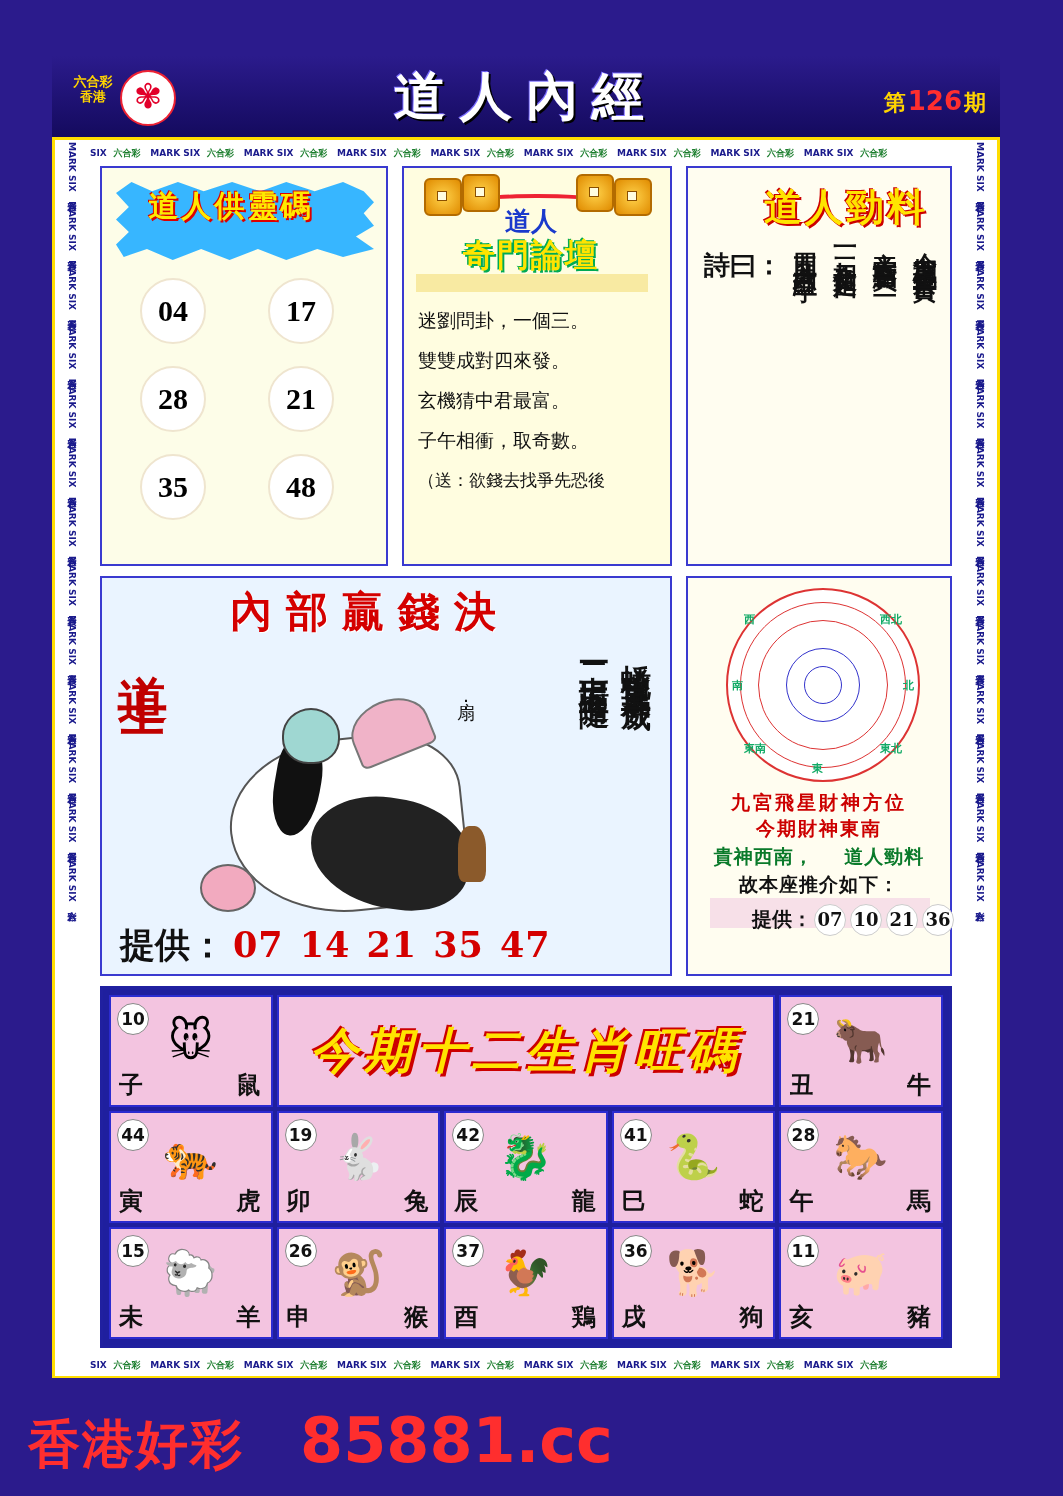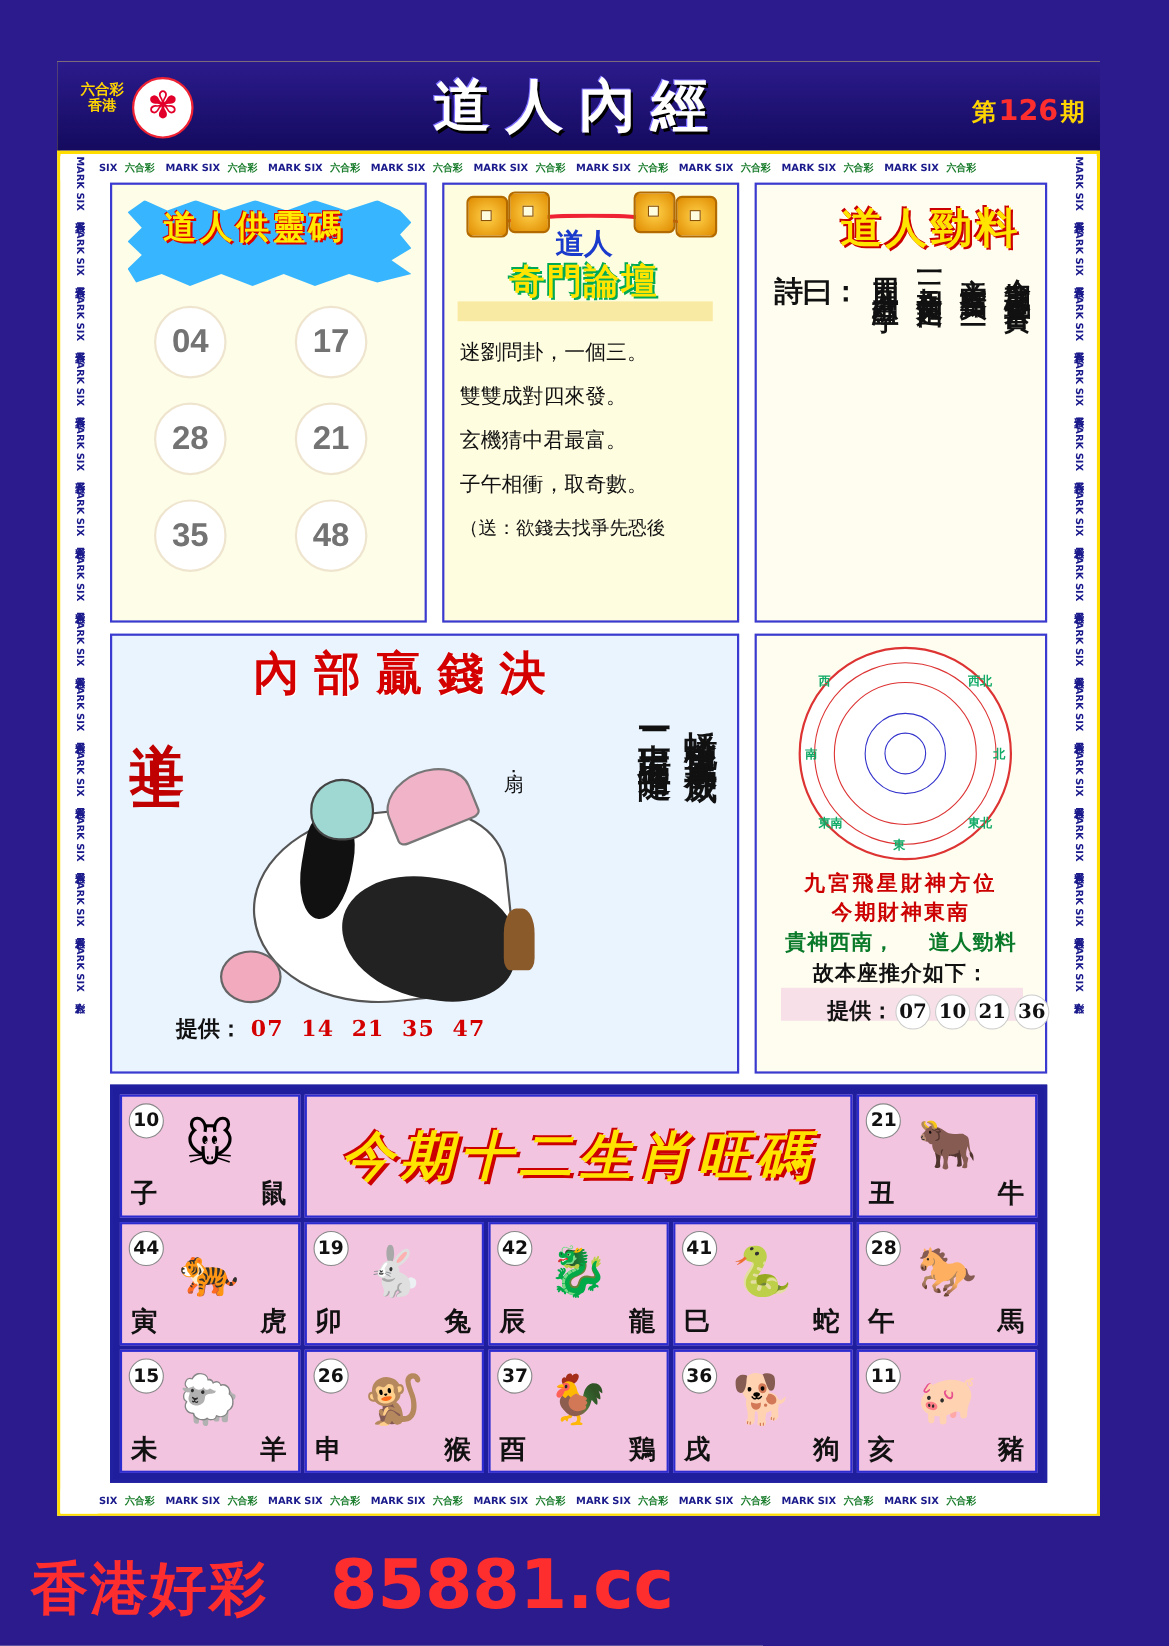--- a/index.html
+++ b/index.html
@@ -103,23 +103,23 @@
     text-shadow:2px 2px 0 #d00,-1px -1px 0 #d00;
     letter-spacing:3px;
     font-family:"DejaVu Serif","Liberation Serif",serif;
   }
   .nums{
     position:absolute;left:20px;top:110px;width:250px;height:270px;
   }
   .num-ball{
     position:absolute;width:62px;height:62px;border-radius:50%;
     background:#fff;border:2px solid #efe5cf;
-    color:#737373;font-size:30px;font-weight:bold;
+    color:#000000;font-size:30px;font-weight:bold;
     text-align:center;line-height:62px;
-    font-family:Liberation Sans, sans-serif;
+    font-family:Liberation Serif, serif;
   }
   .p-mid{
     left:310px;top:0;width:270px;height:400px;
     background:#fffde0;border:2px solid #3a3ad0;
   }
   .coin-banner{
     position:absolute;left:6px;top:6px;width:254px;height:110px;
     background:#fffde0;
   }
   .coin{
@@ -253,23 +253,22 @@
   .sage-gourd{
     position:absolute;left:10px;top:186px;width:52px;height:44px;
     background:#f2aabf;border:2px solid #666;border-radius:50%;
   }
   .sage-mini{
     position:absolute;left:268px;top:148px;width:28px;height:56px;
     background:#8b5a2b;border-radius:40% 40% 20% 20%;
   }
   .provide{
     position:absolute;left:18px;top:344px;
-    font-size:20px;font-weight:bold;color:#b00;
-    font-family:"DejaVu Serif","Liberation Serif",serif;
-    margin-left:40px;
+    font-size:35px;font-weight:bold;color:#b00;
+    font-family:"DejaVu Serif","Liberation Serif",serif;
   }
   .provide .n{color:#d40000;padding:0 8px;letter-spacing:1px;}
   .provide .lbl{color:#111;}
   .p-compass{
     left:594px;top:410px;width:266px;height:400px;
     background:#fffdf0;border:2px solid #3a3ad0;
   }
   .compass{
     position:absolute;left:38px;top:10px;width:190px;height:190px;
     border-radius:50%;border:2px solid #d33;

